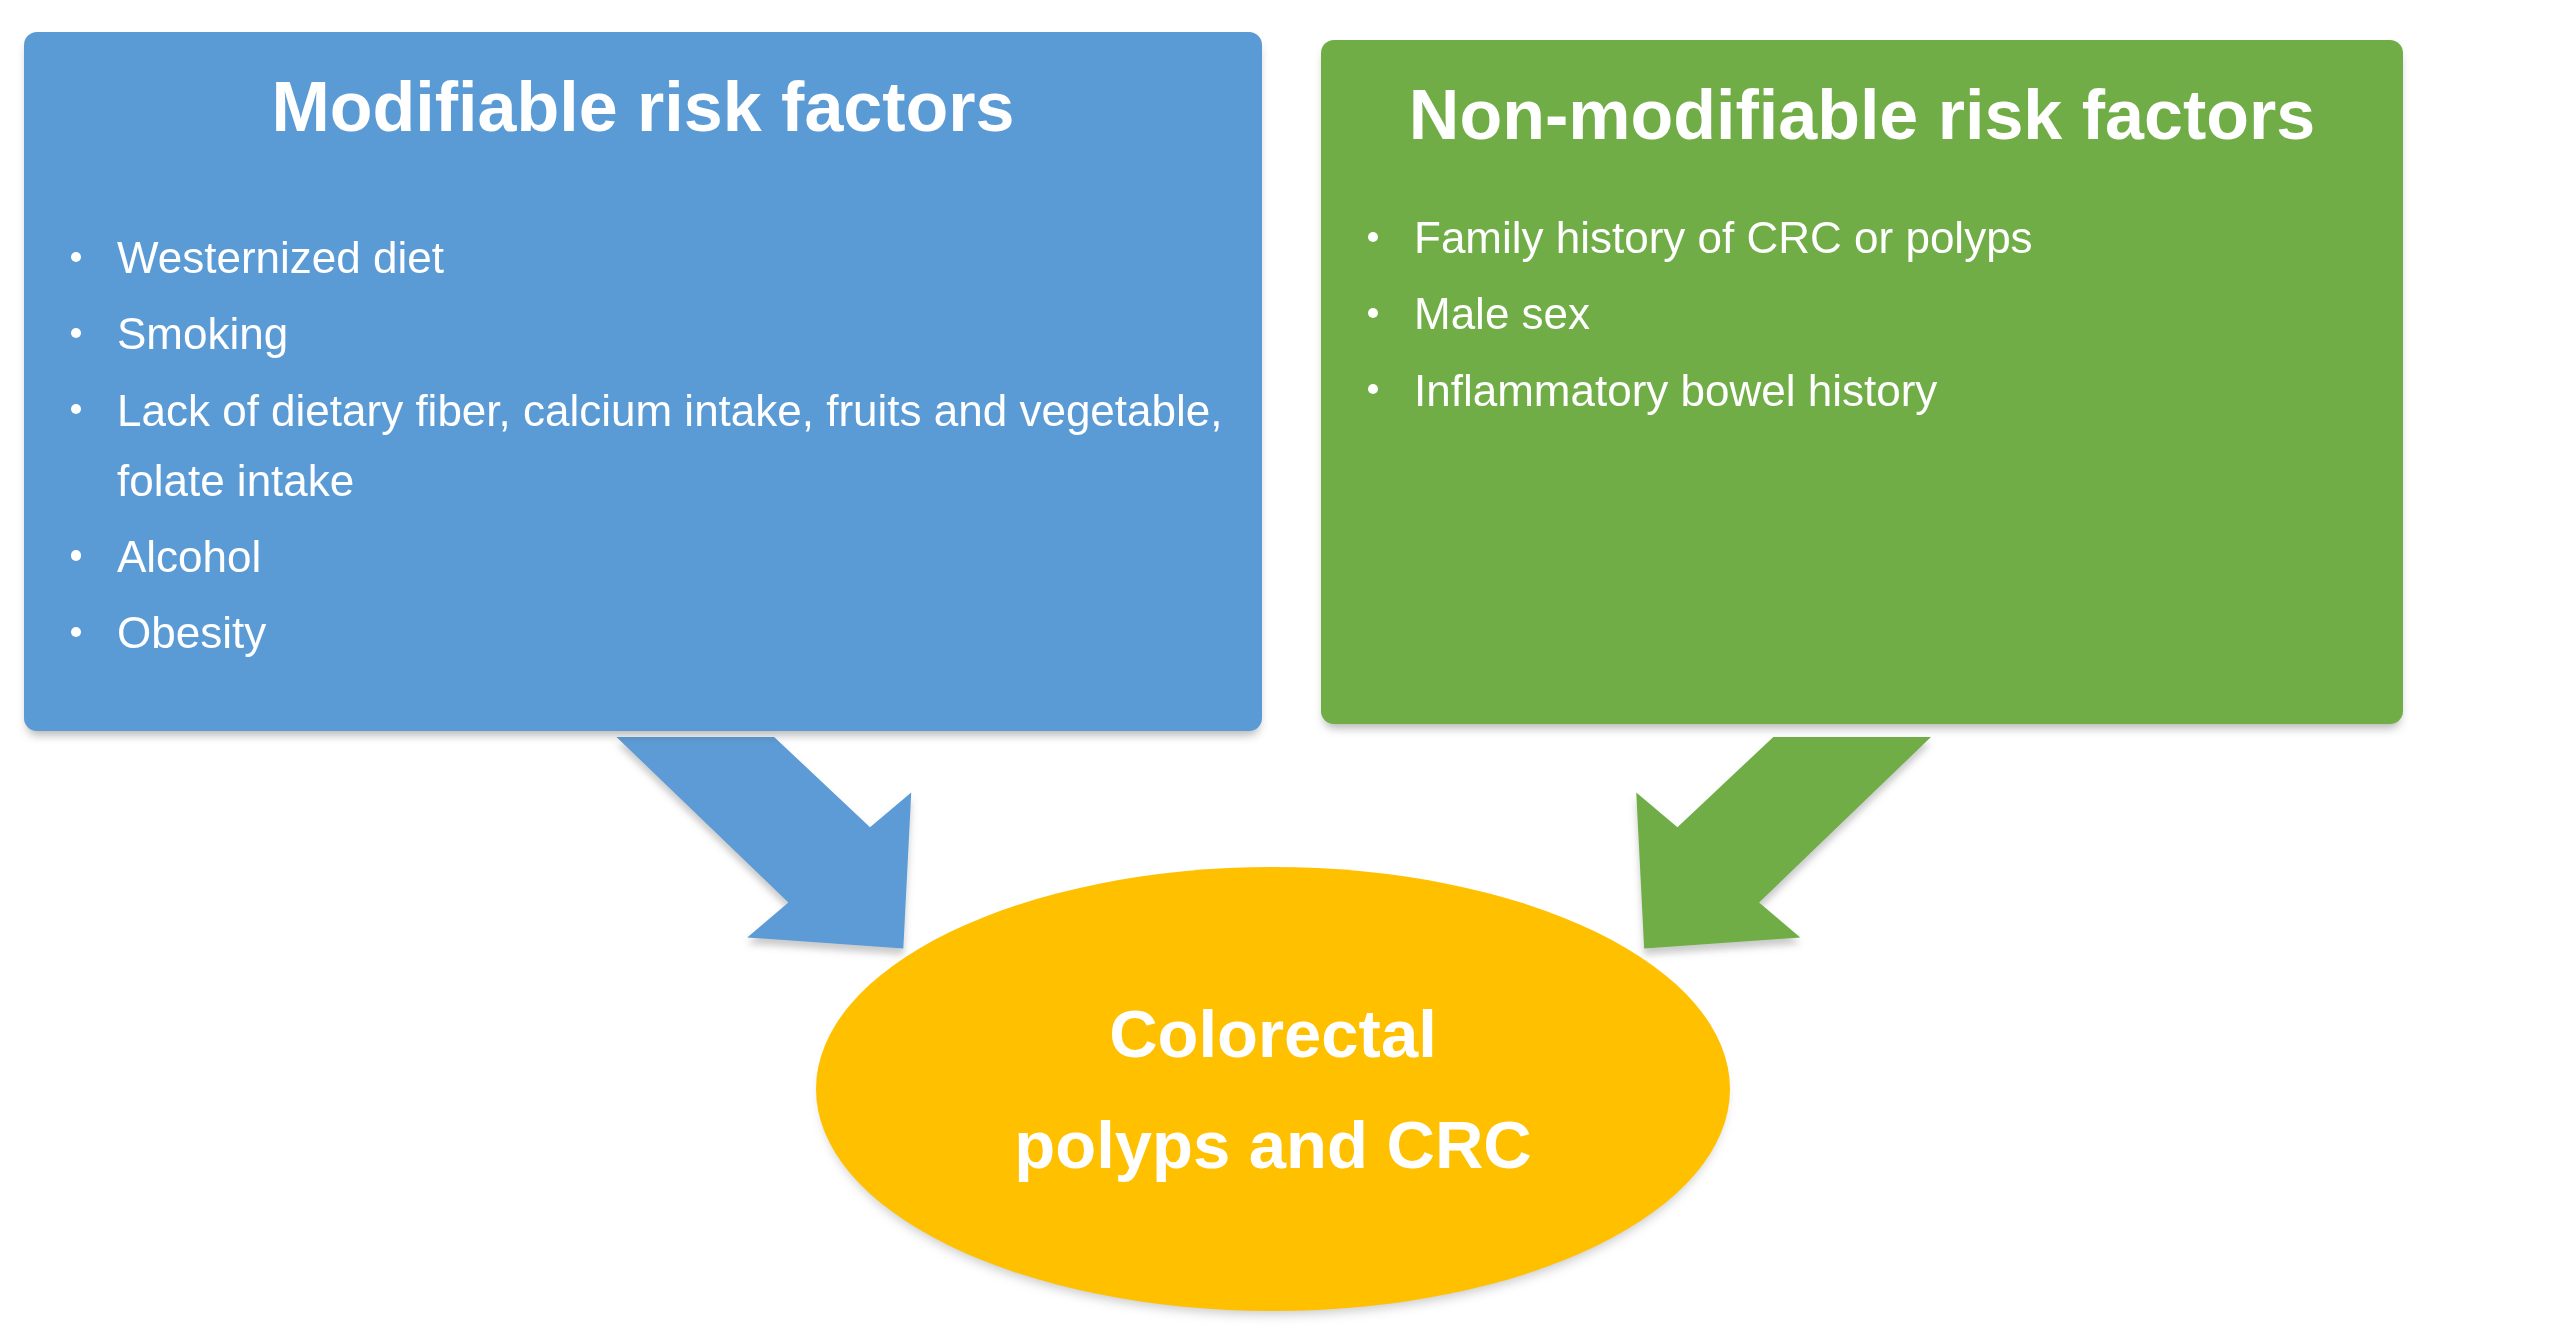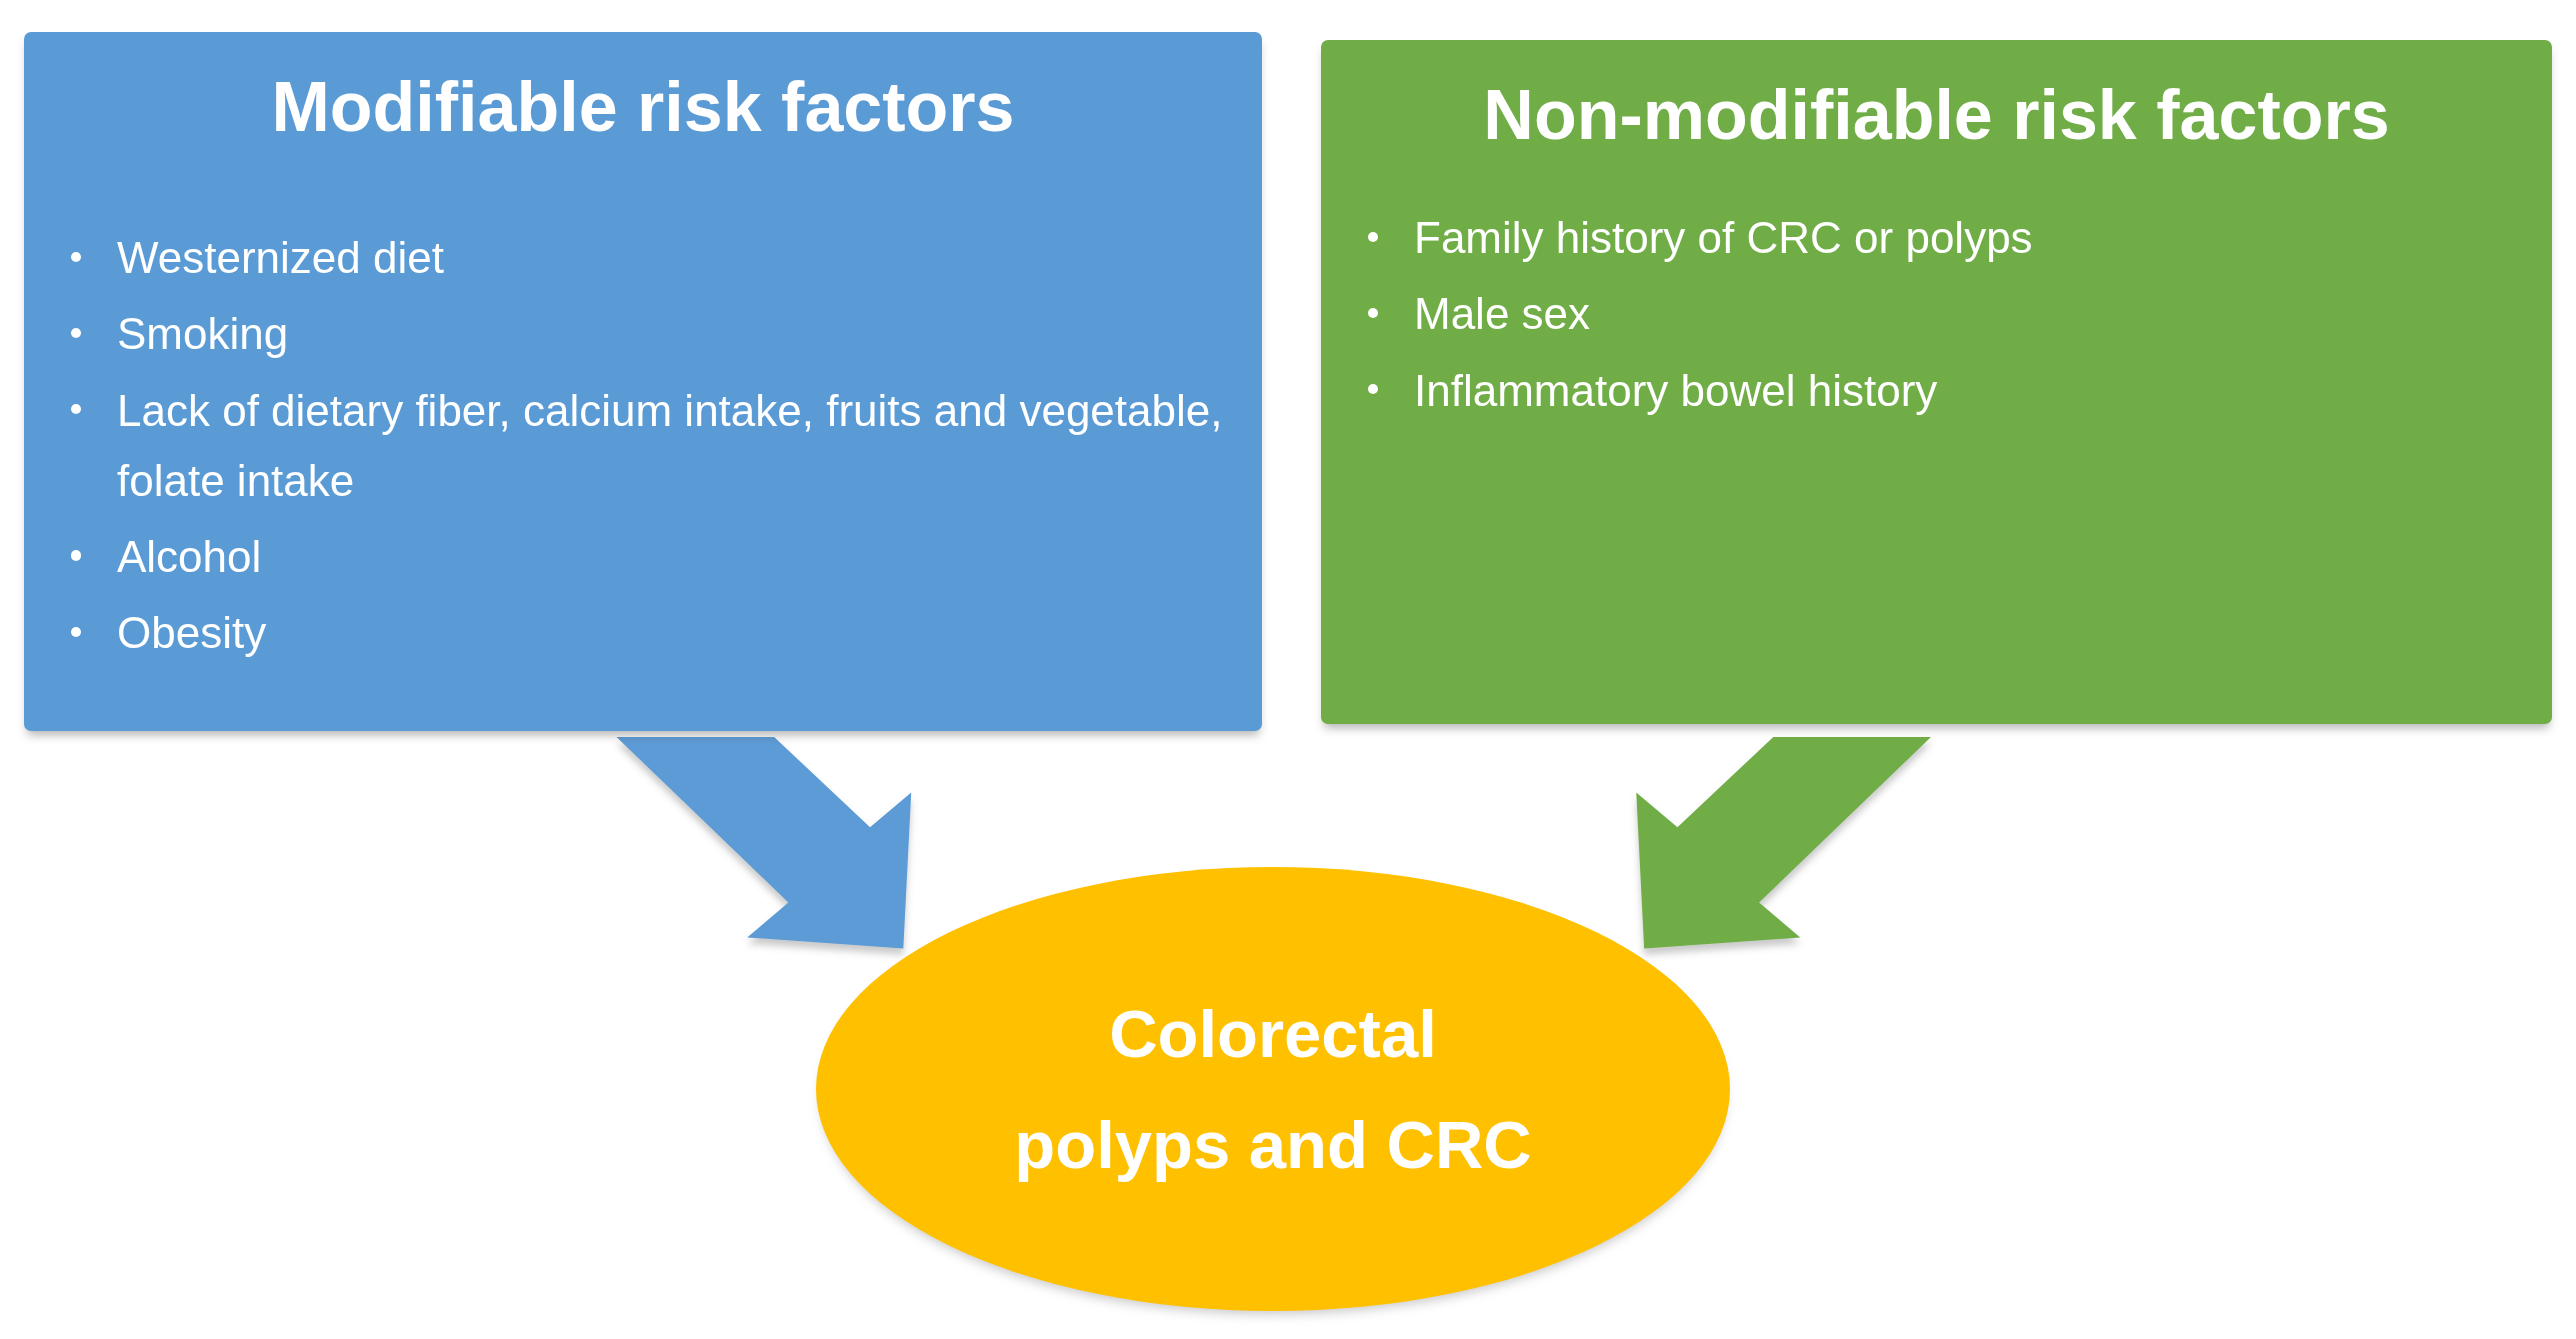--- a/index.html
+++ b/index.html
@@ -12,31 +12,31 @@
     font-family:"Liberation Sans", sans-serif;
   }
   .arrow-layer{
     position:absolute;
     left:0;top:0;
     width:2576px;height:1340px;
     z-index:1;
   }
   .riskbox{
     position:absolute;
-    border-radius:7px;
+    border-radius:13px;
     color:#fff;
     z-index:2;
     box-shadow:0 7.1px 9.5px -3.2px rgba(90,90,90,.45);
   }
   .riskbox.blue{
     left:24px;top:32px;width:1238px;height:699px;
     background:var(--blue);
   }
   .riskbox.green{
-    left:1321px;top:40px;width:1231px;height:684px;
+    left:1321px;top:40px;width:1082px;height:684px;
     background:var(--green);
   }
   .box-title{
     position:absolute;
     left:0;right:0;
     top:35px;
     text-align:center;
     font-size:70px;
     font-weight:bold;
     letter-spacing:0px;

